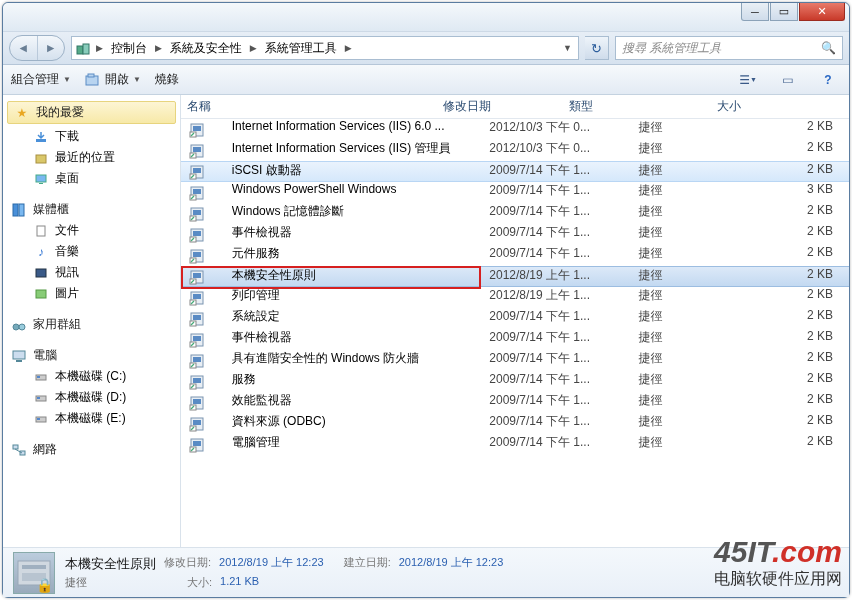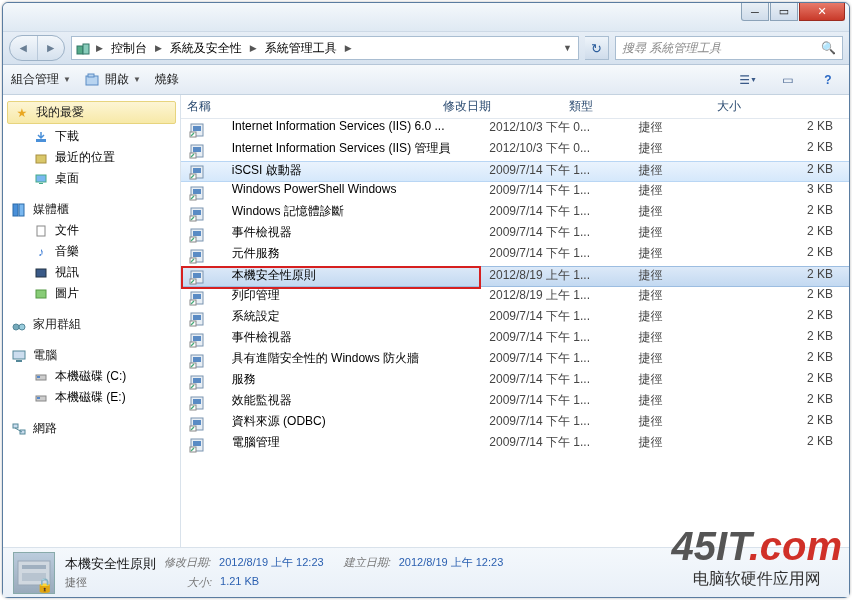--- a/index.html
+++ b/index.html
@@ -64,26 +64,26 @@
 .redbox { position: absolute; left: 0; top: -1px; width: 300px; height: 23px; border: 2px solid #d62020; pointer-events: none; }
 
 
 .details { height: 50px; border-top: 1px solid #d9e2eb; background: linear-gradient(#f4f8fc,#e9f0f8); display: flex; align-items: center; padding: 4px 10px; font-size: 12px; gap: 10px; }
 .det-icon { width: 42px; height: 42px; background: linear-gradient(#bcd, #9ab); border: 1px solid #8aa; display: flex; align-items: center; justify-content: center; color: #fff; font-size: 18px; position: relative; }
 .det-lock { position: absolute; bottom: 0; right: 0; font-size: 14px; }
 .det-text { display: flex; flex-direction: column; gap: 2px; }
 .det-row { display: flex; gap: 8px; }
 .det-title { font-size: 13px; color: #111; }
 .det-sub { color: #666; font-size: 11px; }
-.det-label { color: #777; font-size: 11px; font-style: italic; }
+.det-label { color: #777; font-size: 11px; }
 .det-val { color: #2a5fb0; font-size: 11px; }
 
 
 .watermark { position: absolute; right: 10px; bottom: 10px; text-align: center; pointer-events: none; }
-.wm1 { font-family: Arial, sans-serif; font-weight: bold; font-style: italic; font-size: 40px; color: #555; }
+.wm1 { font-family: Arial, sans-serif; font-weight: bold; font-style: italic; font-size: 30px; color: #555; }
 .wm1 .o { color: #d03028; }
 .wm2 { font-size: 16px; color: #333; }
 
 
 svg { display: block; }
 </style>
 </head>
 <body>
 
 <div class="window">
@@ -259,20 +259,29 @@
               </span>
               <span>本機磁碟 (C:)</span>
             </div>
             <div class="navchild">
               <span class="sb-icon">
                 <svg width="14" height="14">
                   <rect x="2" y="5" width="10" height="5" fill="#ccc" stroke="#888"></rect>
                   <rect x="3" y="6" width="3" height="2" fill="#58c"></rect>
                 </svg>
               </span>
+              <span>本機磁碟 (D:)</span>
+            </div>
+            <div class="navchild">
+              <span class="sb-icon">
+                <svg width="14" height="14">
+                  <rect x="2" y="5" width="10" height="5" fill="#ccc" stroke="#888"></rect>
+                  <rect x="3" y="6" width="3" height="2" fill="#58c"></rect>
+                </svg>
+              </span>
               <span>本機磁碟 (E:)</span>
             </div>
           </div>
       </div>
       <div class="navgroup">
         <div class="navhead">
           <span class="sb-icon">
             <svg width="16" height="16">
                 <rect x="2" y="3" width="5" height="4" fill="#cde" stroke="#589"></rect>
                 <rect x="9" y="9" width="5" height="4" fill="#cde" stroke="#589"></rect>

